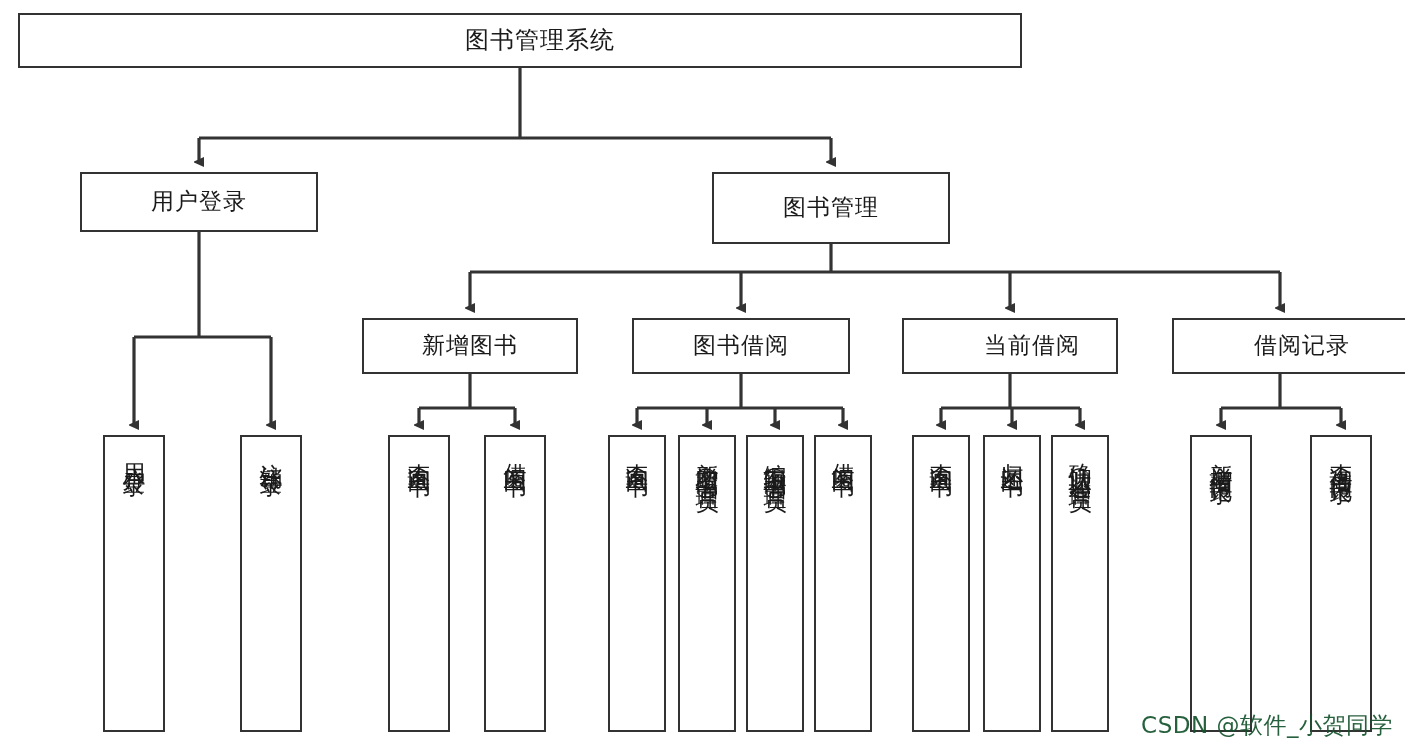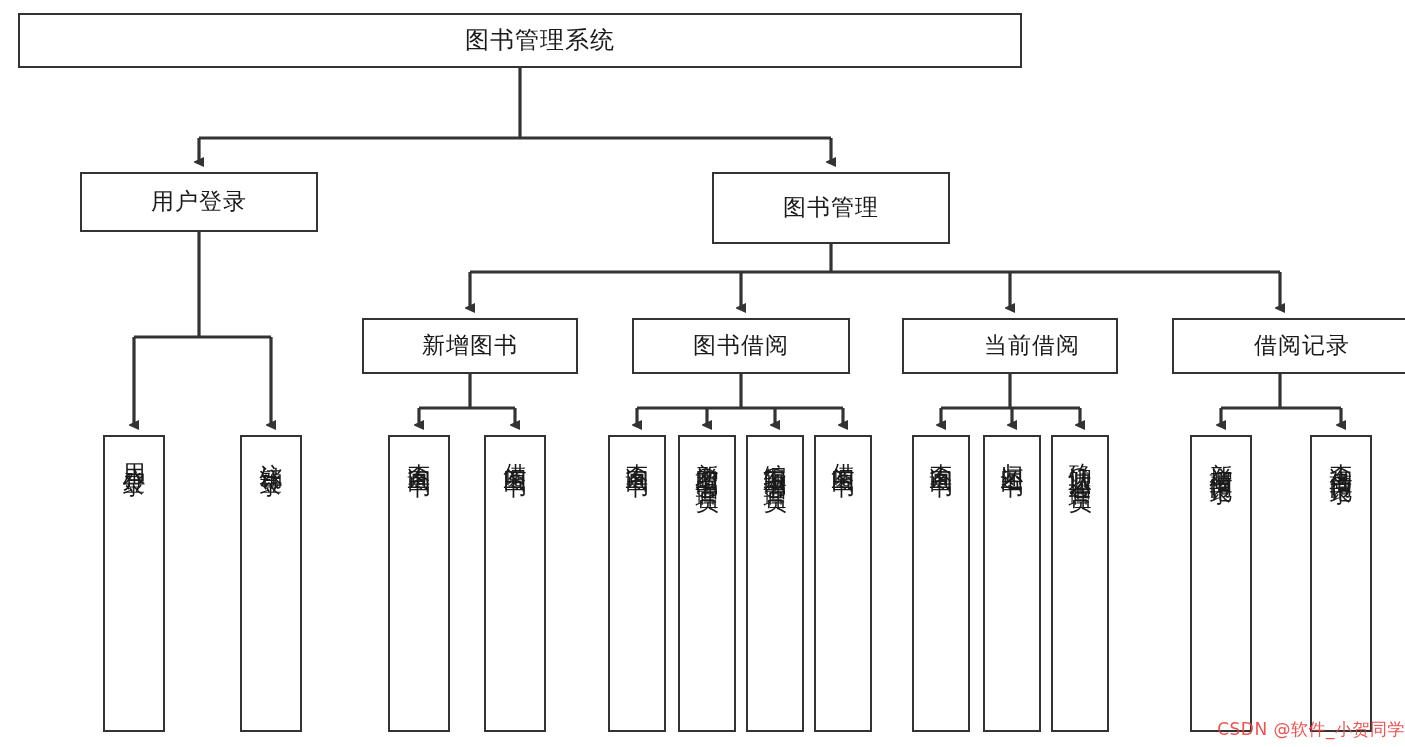--- a/index.html
+++ b/index.html
@@ -58,24 +58,24 @@
     line-height: 1;
     white-space: nowrap;
     display: block;
   }
   .htext {
     white-space: nowrap;
     display: block;
   }
   #watermark {
     position: absolute;
-    right: 0;
+    right: 12px;
     bottom: 6px;
-    font-size: 17px;
-    color: #ef4444;
+    font-size: 23px;
+    color: #14532d;
     opacity: 0.92;
     white-space: nowrap;
     letter-spacing: 0.5px;
   }
 </style>
 </head>
 <body>
 
 <div id="canvas">
 

